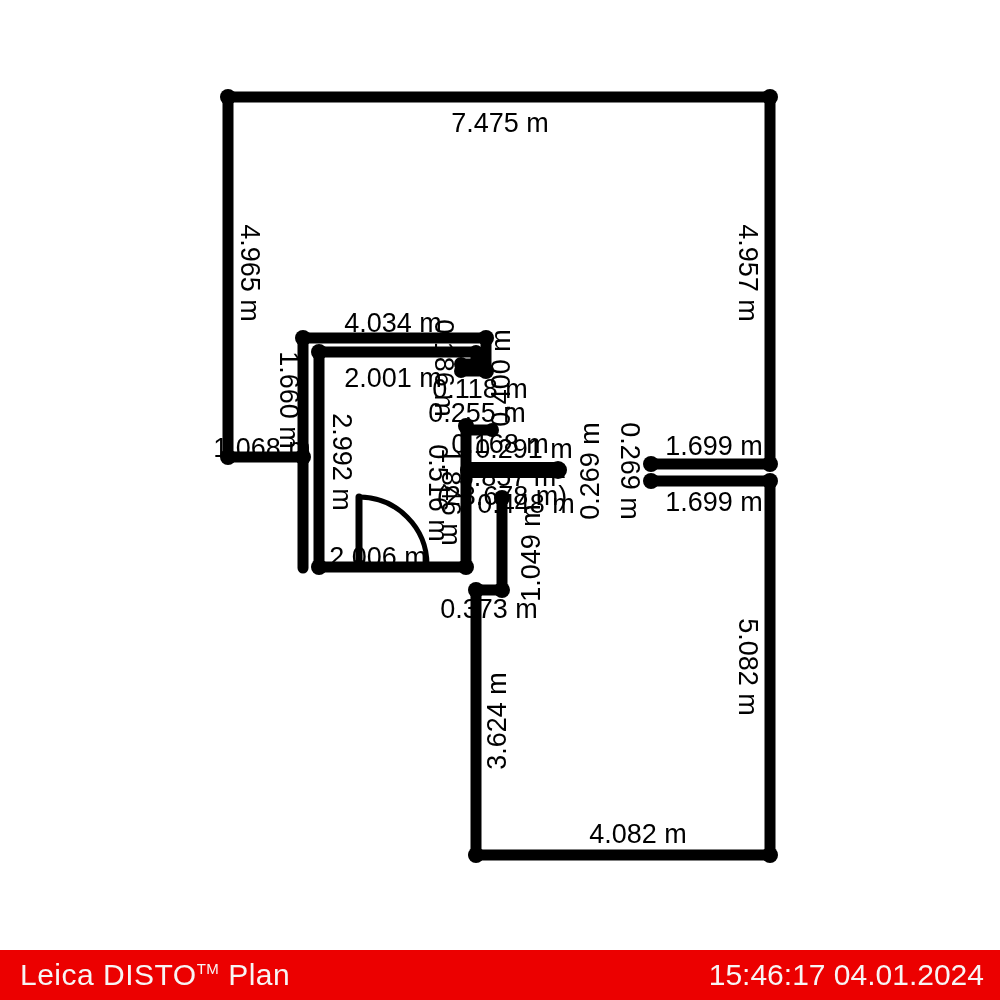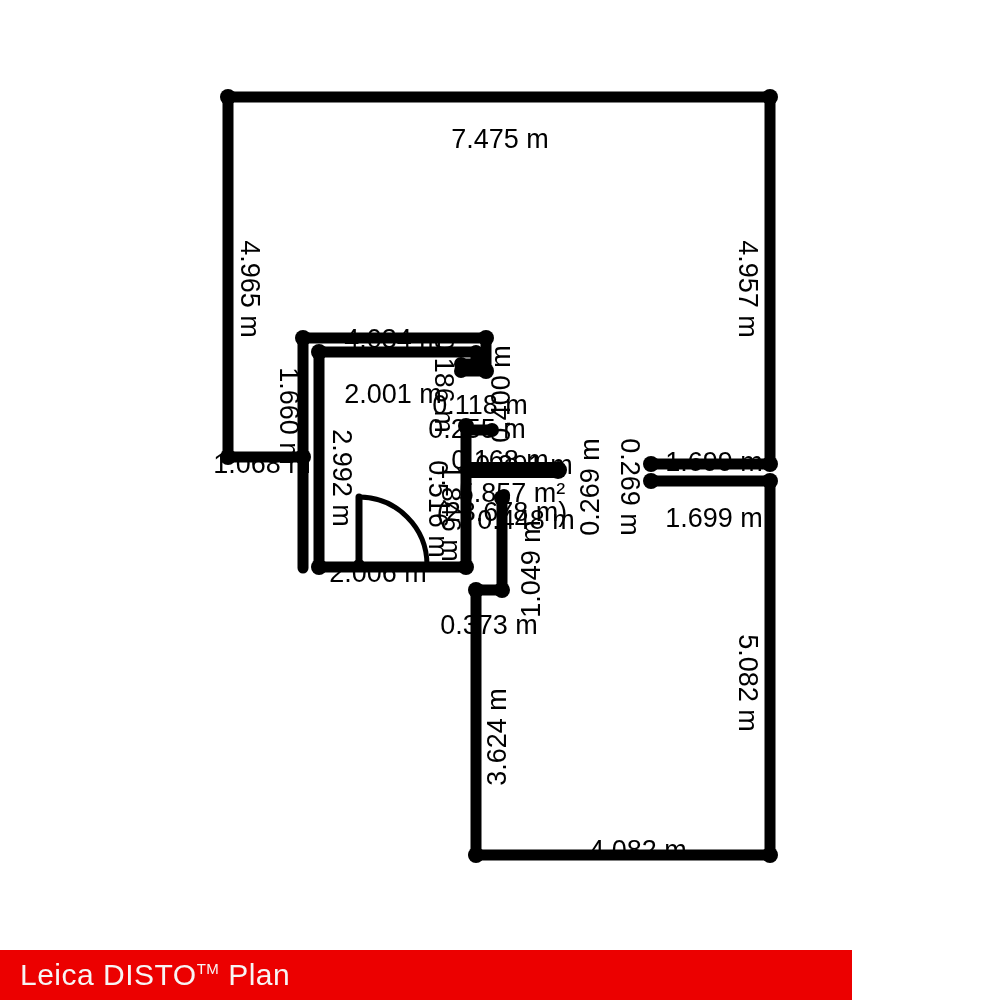--- a/index.html
+++ b/index.html
@@ -5,33 +5,33 @@
   html,body{margin:0;padding:0;background:#ffffff;}
   .screen{
     position:relative;
     width:1000px;height:1000px;
     background:#ffffff;
     overflow:hidden;
     font-family:"Liberation Sans", sans-serif;
   }
   .canvas{position:absolute;left:0;top:0;width:1000px;height:950px;}
   .canvas svg{position:absolute;left:0;top:0;}
-  .labels{position:absolute;left:0;top:16px;width:100%;height:100%;border-radius:28px;}
+  .labels{position:absolute;left:0;top:0;width:100%;height:100%;border-radius:28px;}
   .dim-label{
     position:absolute;
     font-size:27px;
     color:#000;
     white-space:nowrap;
     transform:translate(-50%,-50%);
     line-height:1;
   }
   .dim-label.r90{transform:translate(-50%,-50%) rotate(90deg);}
   .dim-label.rm90{transform:translate(-50%,-50%) rotate(-90deg);}
   .footer{
-    position:absolute;left:0;bottom:0;width:852px;height:50px;
+    position:absolute;left:0;bottom:0;width:1000px;height:50px;
     display:flex;align-items:center;justify-content:space-between;
     box-sizing:border-box;
     padding:0 16px 0 20px;
   }
   .footer .app-title{font-size:30px;letter-spacing:0.5px;}
   .footer .app-title sup{font-size:15px;vertical-align:super;}
   .footer .timestamp{font-size:30px;}
 </style>
 </head>
 <body>
@@ -133,15 +133,16 @@
         <div class="dim-label rm90" style="left: 497px; top: 721px; color: rgb(0, 0, 0);">3.624 m</div>
         <div class="dim-label r90" style="left: 747px; top: 667px; color: rgb(0, 0, 0);">5.082 m</div>
         <div class="dim-label" style="left: 622px; top: 834px; color: rgb(0, 0, 0); margin-left: 16px;">4.082 m</div>
       </div>
   </div>
 
   <div class="footer" id="footer-bar" style="background: rgb(236, 0, 0); color: rgb(247, 244, 244);">
     <div class="app-title">
       <span>Leica DISTO</span><sup>TM</sup><span> Plan</span>
     </div>
+    <div class="timestamp">15:46:17 04.01.2024</div>
   </div>
 
 </div>
 
 </body></html>

